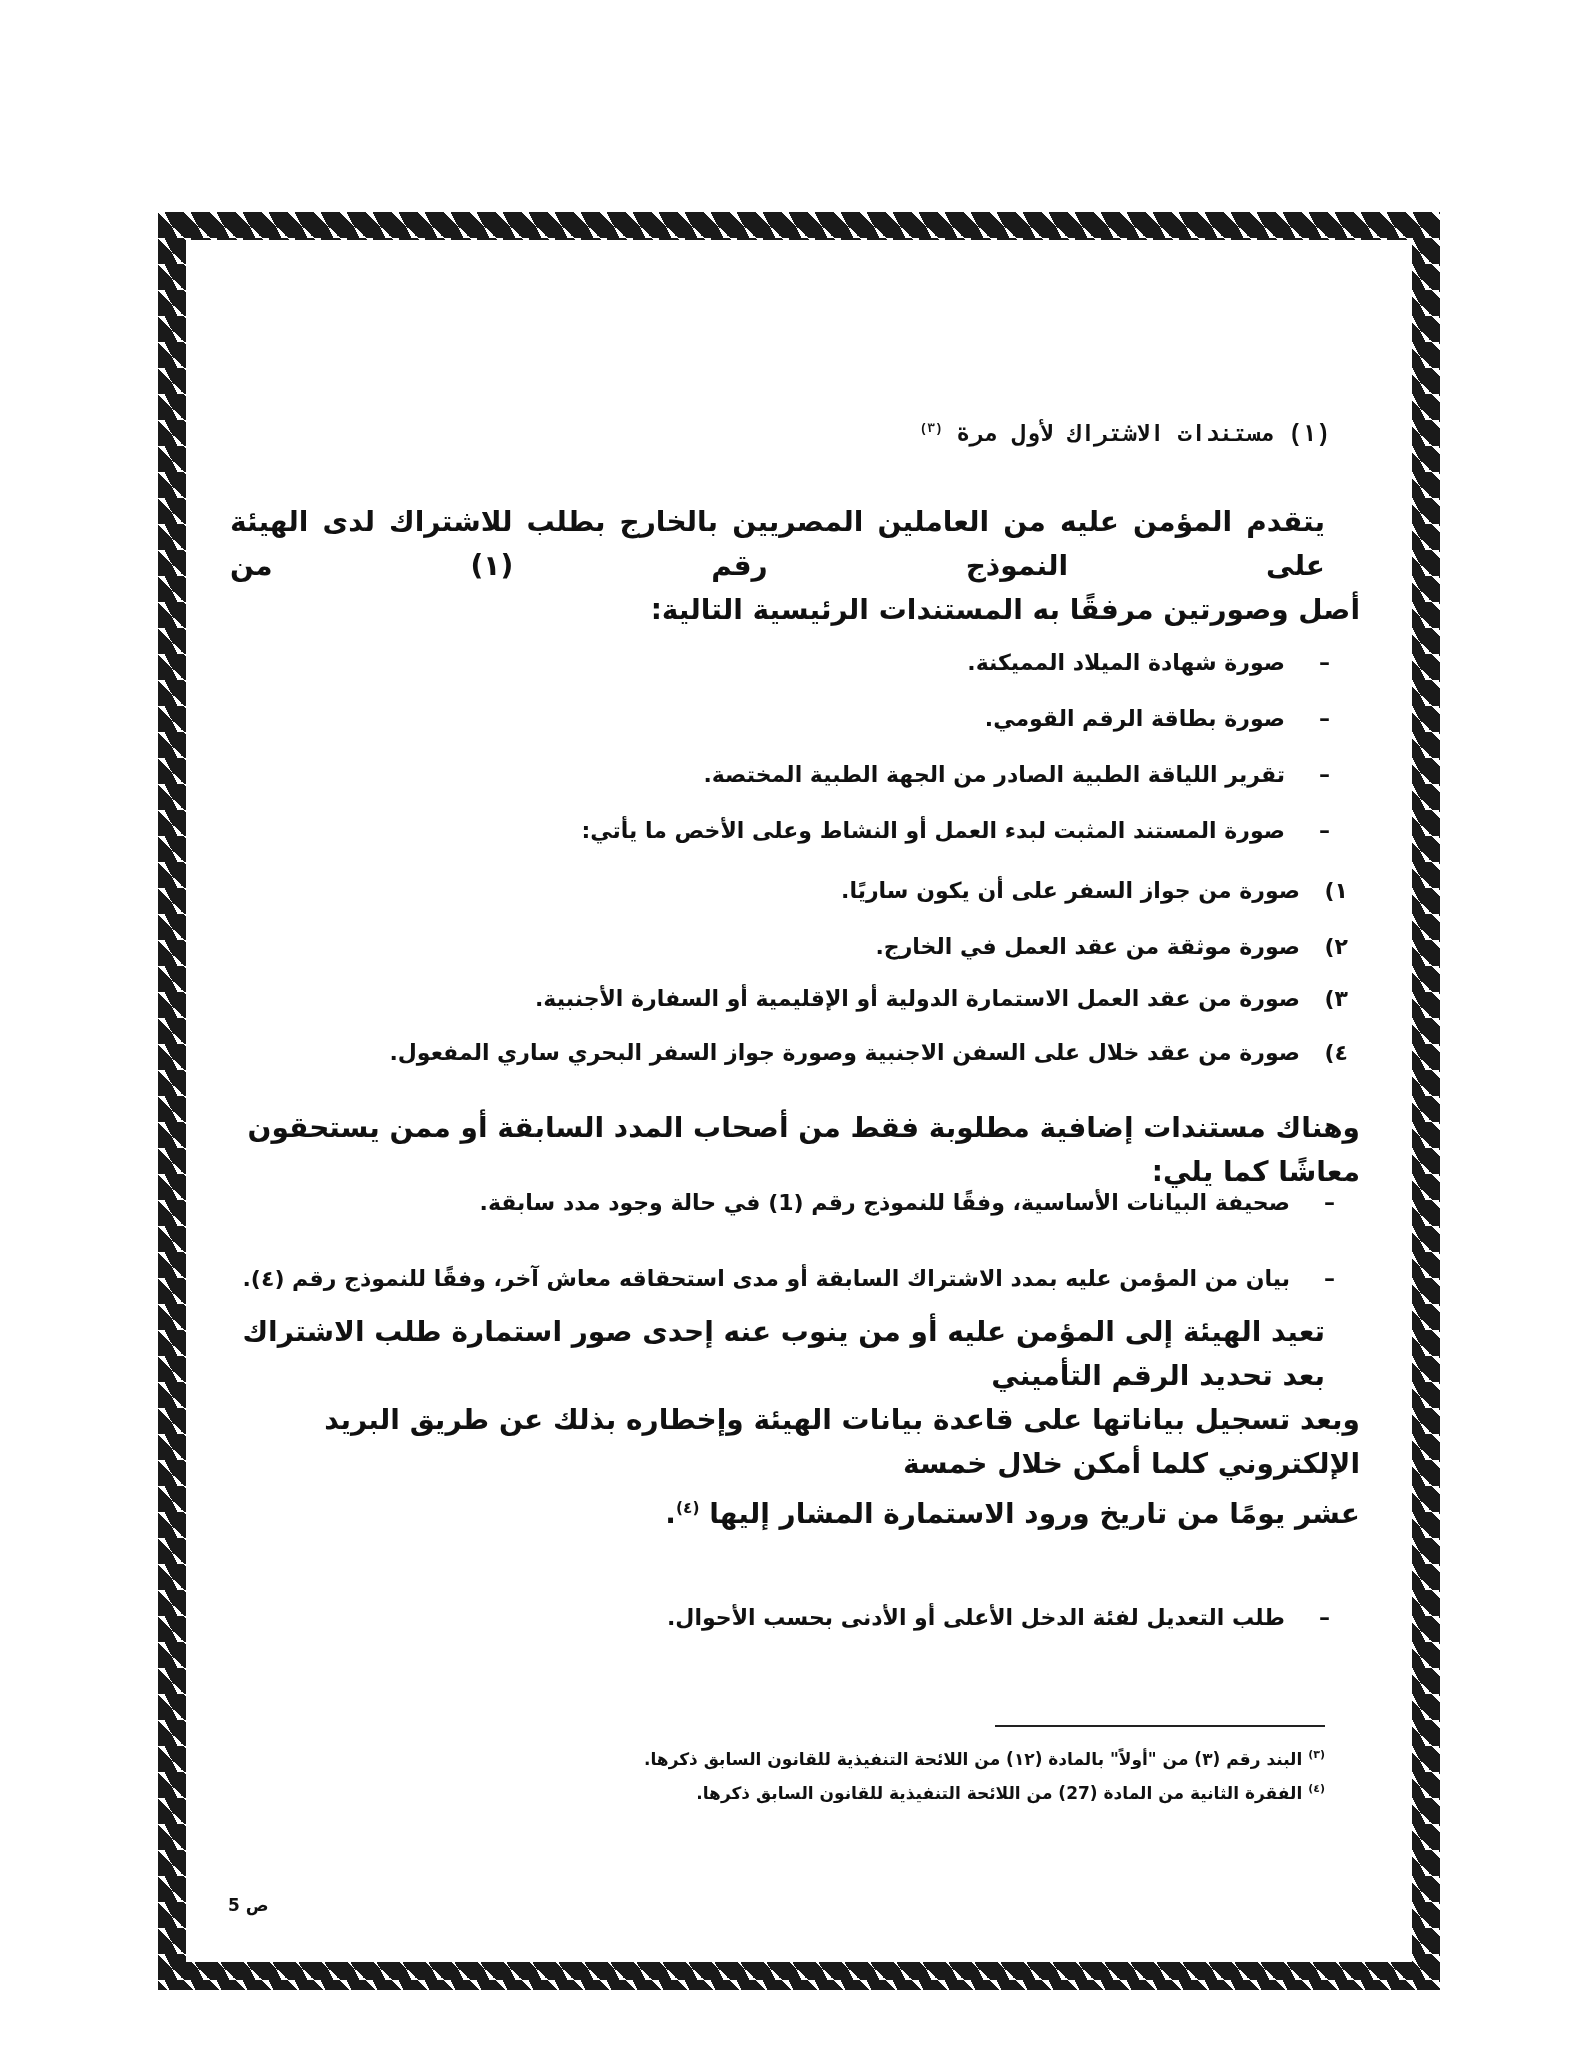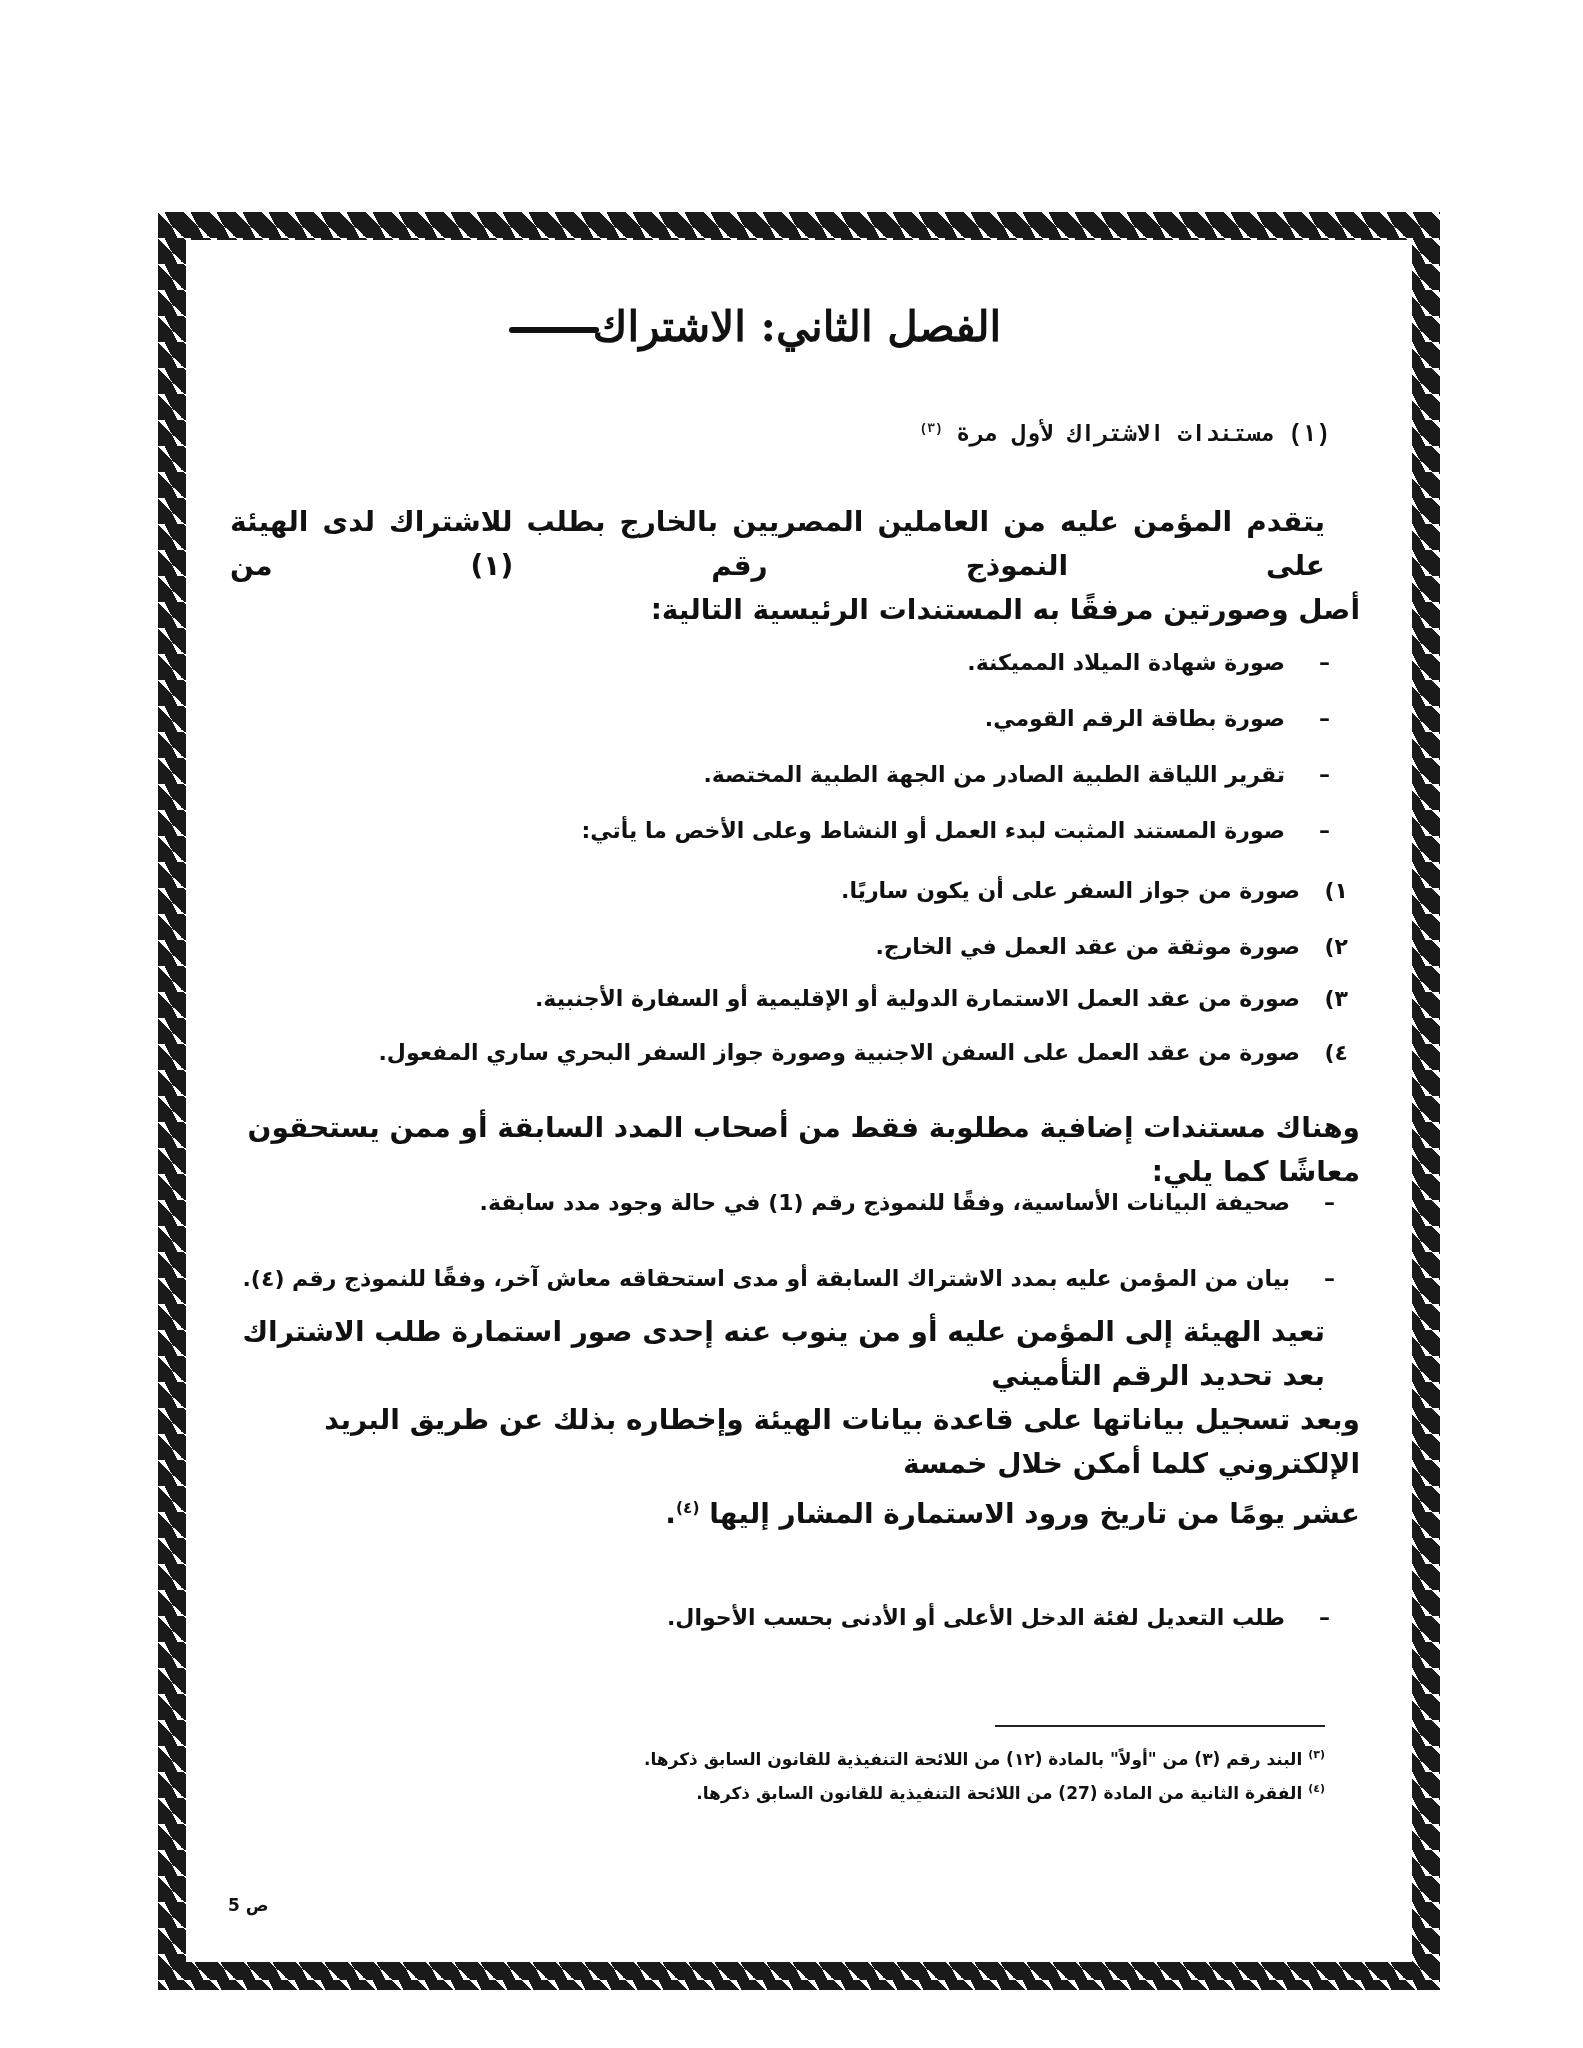--- a/index.html
+++ b/index.html
@@ -70,23 +70,20 @@
     font-size: 17px; font-weight: bold; direction: rtl;
   }
 </style>
 </head>
 <body>
 
 <div class="frame"></div>
 
 <div class="page">
 
-  <div class="abs chapter-title">
-    <span>الفصل الثاني: الاشتراك</span><span class="title-swash"></span>
-  </div>
 
   <div class="abs section-heading sec1">
     <span>(١) مستندات الاشتراك لأول مرة</span>
     <sup>(٣)</sup>
   </div>
 
   <div class="abs para p1">
     <div class="l1">يتقدم المؤمن عليه من العاملين المصريين بالخارج بطلب للاشتراك لدى الهيئة على النموذج رقم (١) من</div>
     <div>أصل وصورتين مرفقًا به المستندات الرئيسية التالية:</div>
   </div>
@@ -95,21 +92,21 @@
     <div class="list-item" style="top:380px"><span class="dash">–</span><span>صورة شهادة الميلاد المميكنة.</span></div>
     <div class="list-item" style="top:436px"><span class="dash">–</span><span>صورة بطاقة الرقم القومي.</span></div>
     <div class="list-item" style="top:492px"><span class="dash">–</span><span>تقرير اللياقة الطبية الصادر من الجهة الطبية المختصة.</span></div>
     <div class="list-item" style="top:548px"><span class="dash">–</span><span>صورة المستند المثبت لبدء العمل أو النشاط وعلى الأخص ما يأتي:</span></div>
   </div>
 
   <div class="list">
     <div class="numitem" style="top:608px"><span class="num">١)</span><span>صورة من جواز السفر على أن يكون ساريًا.</span></div>
     <div class="numitem" style="top:664px"><span class="num">٢)</span><span>صورة موثقة من عقد العمل في الخارج.</span></div>
     <div class="numitem" style="top:716px"><span class="num">٣)</span><span>صورة من عقد العمل الاستمارة الدولية أو الإقليمية أو السفارة الأجنبية.</span></div>
-    <div class="numitem" style="top:770px"><span class="num">٤)</span><span>صورة من عقد العمل على السفن الاجنبية وصورة جواز السفر البحري ساري المفعول.</span></div>
+    <div class="numitem" style="top:770px"><span class="num">٤)</span><span>صورة من عقد خلال على السفن الاجنبية وصورة جواز السفر البحري ساري المفعول.</span></div>
   </div>
 
   <div class="abs para" style="top:836px; right:0;">
     <span>وهناك مستندات إضافية مطلوبة فقط  من أصحاب المدد السابقة أو ممن يستحقون معاشًا كما يلي:</span>
   </div>
 
   <div class="list">
     <div class="list-item" style="top:920px; right:25px"><span class="dash">–</span><span>صحيفة البيانات الأساسية، وفقًا للنموذج رقم (1) في حالة وجود مدد سابقة.</span></div>
     <div class="list-item" style="top:996px; right:25px"><span class="dash">–</span><span>بيان من المؤمن عليه بمدد الاشتراك السابقة أو مدى استحقاقه معاش آخر، وفقًا للنموذج رقم (٤).</span></div>
   </div>

